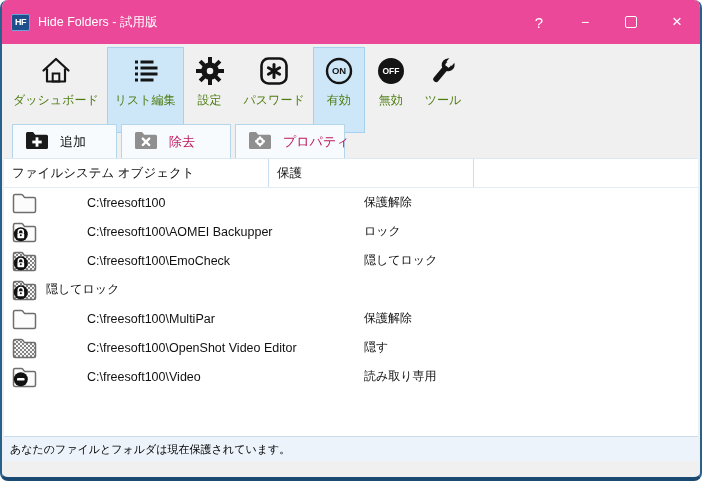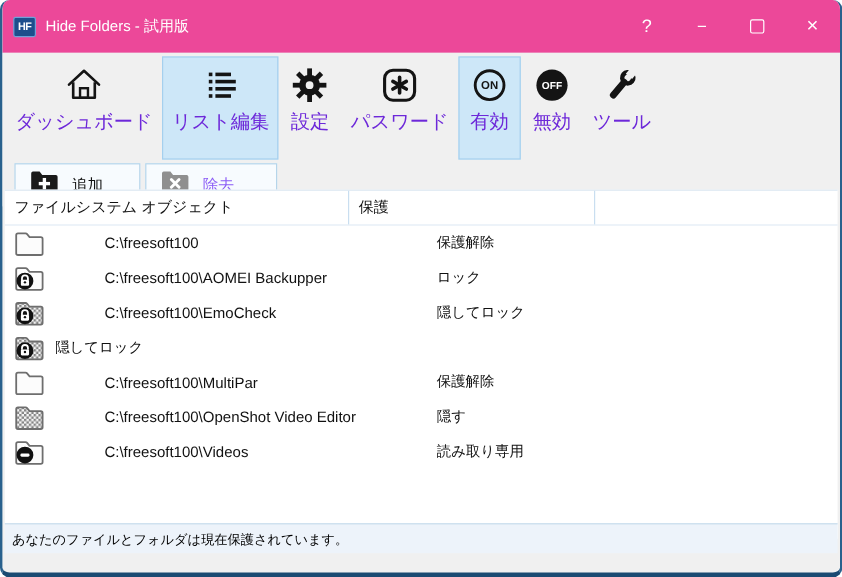--- a/index.html
+++ b/index.html
@@ -17,36 +17,36 @@
   .win-btn.help{font-size:15px;}
   .win-btn.min{font-size:14px;}
   .max-glyph{width:10px;height:10px;border:1.3px solid #fff;border-radius:2px;display:block;}
   .win-btn.close{font-size:17px;}
   
   .toolbar{height:80px;background:#f0f0f0;display:flex;align-items:flex-start;padding:0 0 0 3px;box-sizing:border-box;}
   .tb-item{display:flex;flex-direction:column;align-items:center;justify-content:flex-start;
     height:86px;margin-top:3px;padding:5px 7px 0;border:1px solid transparent;box-sizing:border-box;}
   .tb-item.selected{background:#cde7f8;border:1px solid #a5d0ee;}
   .tb-item .ico{width:36px;height:36px;display:flex;align-items:center;justify-content:center;}
-  .tb-item .lbl{font-size:16px;color:#6d28d9;margin-top:3px;white-space:nowrap;}
-  
-  .actionbar{height:48px;background:#f0f0f0;display:flex;align-items:flex-end;padding-left:10px;box-sizing:border-box;}
+  .tb-item .lbl{font-size:12px;color:#4d7c0f;margin-top:3px;white-space:nowrap;}
+  
+  .actionbar{height:48px;background:#f0f0f0;display:flex;align-items:flex-start;padding-left:10px;box-sizing:border-box;}
   .act-btn{height:36px;display:flex;align-items:center;gap:11px;padding:0 14px 0 12px;box-sizing:border-box;
     border:1px solid #b5d5ea;background:#f7fbfe;margin-right:4px;}
   .act-btn .albl{font-size:13px;color:#111;white-space:nowrap;}
-  .act-btn.disabled .albl{color:#8b5cf6;}
+  .act-btn.disabled .albl{color:#be185d;}
   .act-btn.add{width:105px;}
   .act-btn.rem{width:110px;}
   .act-btn.prop{width:110px;}
   
   .listview{position:absolute;left:2px;right:2px;top:158px;bottom:28px;background:#fff;border-top:1px solid #dce8f2;}
   .lv-header{display:flex;height:28px;border-bottom:1px solid #e2ecf5;}
   .lv-hcell{box-sizing:border-box;border-right:1px solid #c9def0;font-size:12.5px;color:#111;
     display:flex;align-items:center;padding-left:8px;}
-  .lv-hcell.c1{width:287px;}
+  .lv-hcell.c1{width:265px;}
   .lv-hcell.c2{width:205px;}
   .lv-hcell.c3{flex:1;border-right:none;}
   .lv-row{display:flex;height:29px;align-items:center;}
   .lv-icon{width:26px;margin-left:8px;display:flex;align-items:center;}
   .lv-path{width:269px;font-size:12.5px;color:#111;padding-left:4px;white-space:nowrap;overflow:hidden;margin-left:45px;}
   .lv-prot{width:205px;font-size:12px;color:#111;padding-left:8px;box-sizing:border-box;white-space:nowrap;}
   
   .statusbar{position:absolute;left:2px;right:2px;bottom:16px;height:24px;background:#edf3fa;border-top:1px solid #c8dcec;
     display:flex;align-items:center;padding-left:6px;font-size:11px;color:#000000;}
   .hidden-defs{position:absolute;width:0;height:0;}
@@ -196,20 +196,35 @@
         <svg width="24" height="19" viewBox="0 0 24 19">
           <path d="M1 16.5 V2.5 Q1 1 2.5 1 H8 L10.2 3.8 H21.5 Q23 3.8 23 5.3 V16.5 Q23 18 21.5 18 H2.5 Q1 18 1 16.5 Z" fill="#8f8f8f"></path>
           <g stroke="#fff" stroke-width="2.4" stroke-linecap="round">
             <line x1="8.8" y1="7.6" x2="15.2" y2="14"></line>
             <line x1="15.2" y1="7.6" x2="8.8" y2="14"></line>
           </g>
         </svg>
       </span>
       <span class="albl">除去</span>
     </div>
+    <div class="act-btn prop disabled">
+      <span>
+        <svg width="24" height="19" viewBox="0 0 24 19">
+          <path d="M1 16.5 V2.5 Q1 1 2.5 1 H8 L10.2 3.8 H21.5 Q23 3.8 23 5.3 V16.5 Q23 18 21.5 18 H2.5 Q1 18 1 16.5 Z" fill="#8f8f8f"></path>
+          <g fill="#fff">
+            <rect x="10.9" y="5.4" width="2.2" height="2.4"></rect>
+            <rect x="10.9" y="13" width="2.2" height="2.4"></rect>
+            <rect x="7.1" y="9.2" width="2.4" height="2.2"></rect>
+            <rect x="14.5" y="9.2" width="2.4" height="2.2"></rect>
+          </g>
+          <circle cx="12" cy="10.4" r="2.8" fill="none" stroke="#fff" stroke-width="2"></circle>
+        </svg>
+      </span>
+      <span class="albl">プロパティ</span>
+    </div>
   </div>
 
   <div class="listview">
     <div class="lv-header">
       <div class="lv-hcell c1">ファイルシステム オブジェクト</div>
       <div class="lv-hcell c2">保護</div>
       <div class="lv-hcell c3"></div>
     </div>
 
     <div class="lv-row">
@@ -284,21 +299,21 @@
     </div>
 
     <div class="lv-row">
       <span class="lv-icon">
         <svg width="25" height="22" viewBox="0 0 25 22">
           <path d="M1.5 19 V4 Q1.5 2.5 3 2.5 H9.3 Q10.1 2.5 10.6 3.1 L12.6 5.6 H22 Q23.5 5.6 23.5 7.1 V19 Q23.5 20.5 22 20.5 H3 Q1.5 20.5 1.5 19 Z" fill="#fcfcfc" stroke="#6e6e6e" stroke-width="1.5"></path>
           <circle cx="8.8" cy="13.2" r="7" fill="#111"></circle>
           <rect x="5" y="11.9" width="7.6" height="2.7" rx="1.2" fill="#fff"></rect>
         </svg>
       </span>
-      <span class="lv-path">C:\freesoft100\Videos</span>
+      <span class="lv-path">C:\freesoft100\Video</span>
       <span class="lv-prot">読み取り専用</span>
     </div>
   </div>
 
   <div class="statusbar">
     <span>あなたのファイルとフォルダは現在保護されています。</span>
   </div>
 
 </div>
 

